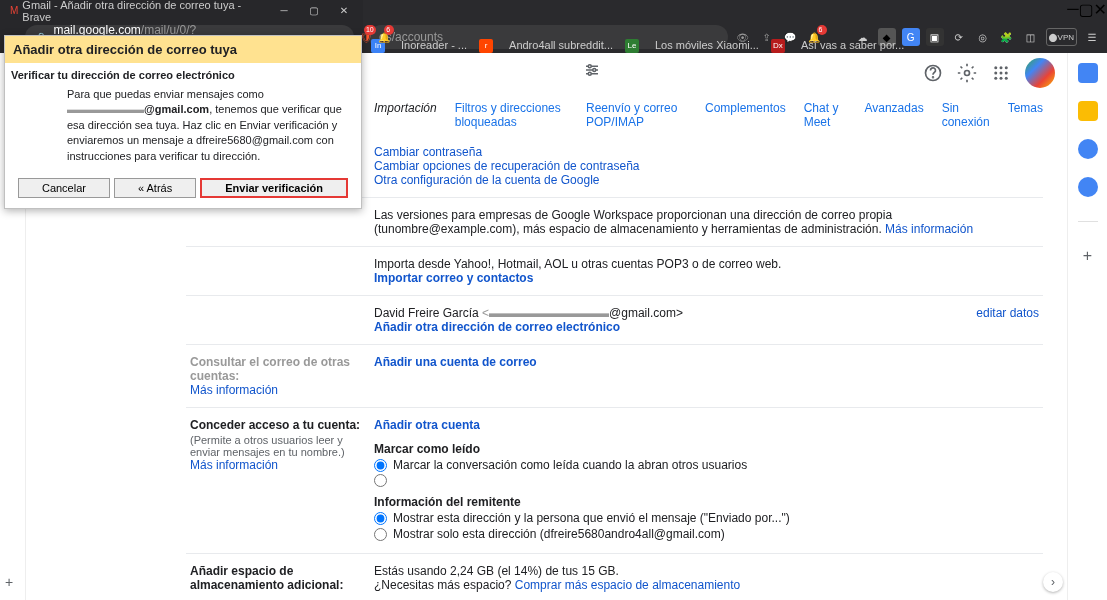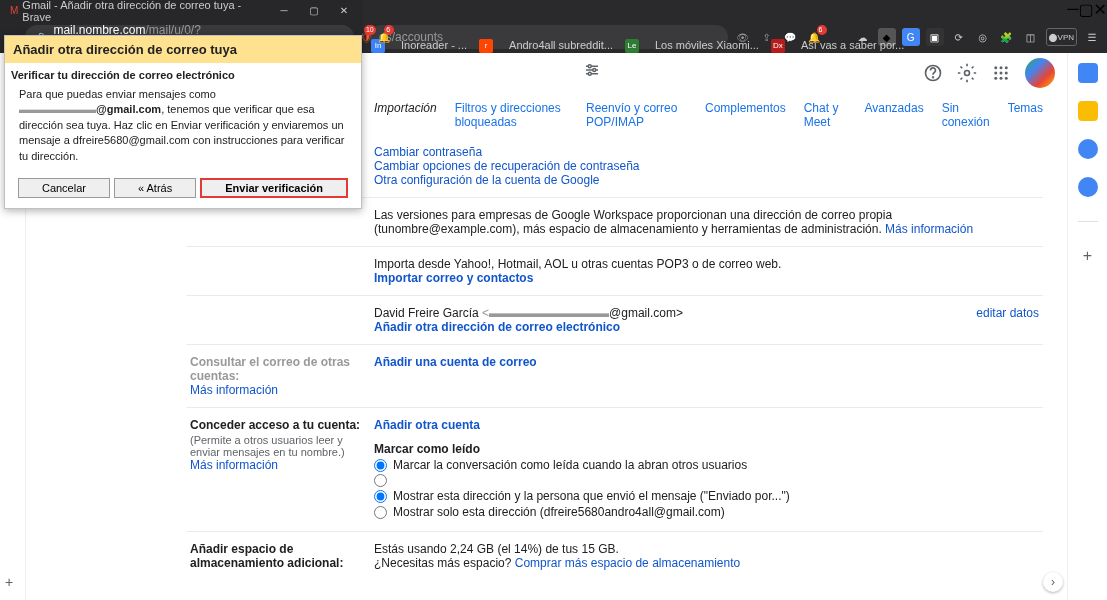--- a/index.html
+++ b/index.html
@@ -63,21 +63,21 @@
 .bold-link { color: #1155cc; font-weight: bold; cursor: pointer; margin-top: 24px; }
 .radio-row { display: flex; align-items: center; gap: 6px; margin: 2px 0; }
 .radio-row input { margin: 0; }
 
 .bottom-scroll-arrow { position: absolute; right: 4px; bottom: 8px; width: 20px; height: 20px; background: #fff; border-radius: 50%; box-shadow: 0 1px 3px rgba(0,0,0,0.3); display: flex; align-items: center; justify-content: center; color: #5f6368; font-size: 12px; }
 
 
 .popup { position: absolute; top: 35px; left: 4px; width: 358px; background: #fff; border: 1px solid #c0c0c0; box-shadow: 0 2px 8px rgba(0,0,0,0.3); z-index: 100; }
 .popup-header { background: #ffe290; padding: 6px 8px; font-size: 13px; font-weight: bold; color: #202124; }
 .popup-sub { padding: 6px 8px 2px 6px; font-size: 11px; font-weight: bold; color: #202124; }
-.popup-body { padding: 4px 12px 8px 14px; font-size: 11px; color: #202124; line-height: 1.4; }
+.popup-body { padding: 4px 12px 8px 14px; font-size: 11px; color: #202124; line-height: 1.4; margin-left: 48px; }
 .popup-buttons { display: flex; justify-content: center; gap: 4px; padding: 6px 8px 10px 8px; }
 .popup-btn { font-size: 11px; padding: 2px 23px; border: 1px solid #999; background: #efefef; cursor: pointer; }
 .popup-btn.primary { border: 2px solid #e53935; font-weight: bold; }
 </style>
 </head>
 <body>
 
 <div class="second-window">
   <div class="second-titlebar">
     <div class="window-controls">
@@ -136,21 +136,21 @@
     <div class="win-btn">─</div>
     <div class="win-btn">▢</div>
     <div class="win-btn">✕</div>
   </div>
 </div>
 
 <div class="brave-addressbar" style="position:absolute;top:21px;left:0;width:363px;z-index:50;">
   <div class="nav-btn">←</div>
   <div class="address-input">
     <span class="lock">🔒</span>
-    <span><span class="url-domain">mail.nombre.com</span><span class="url-path">/mail/u/0/?ui=2&amp;ik=d26a36a51b&amp;jsver=Dy6PVZmdU0w.es..es5...</span></span>
+    <span><span class="url-domain">mail.google.com</span><span class="url-path">/mail/u/0/?ui=2&amp;ik=d26a36a51b&amp;jsver=Dy6PVZmdU0w.es..es5...</span></span>
   </div>
   <div class="ext-icon" style="color:#fb542b">🛡<span class="notif-badge">10</span></div>
   <div class="ext-icon" style="color:#ccc">🔔<span class="notif-badge">6</span></div>
 </div>
 
 <div class="gmail-area">
   <div class="left-rail">
     <div class="plus-btn">+</div>
   </div>
 
@@ -263,20 +263,21 @@
           <div class="content-col">
             <div><span class="bold-link">Añadir otra cuenta</span></div>
             <div style="margin-top:10px;font-weight:bold">Marcar como leído</div>
             <div class="radio-row">
                 <input type="radio" checked="" style="">
                 <span>Marcar la conversación como leída cuando la abran otros usuarios</span>
               </div>
             <div class="radio-row">
                 <input type="radio" style="">
               </div>
+            <div style="margin-top:8px;font-weight:bold">Información del remitente</div>
             <div class="radio-row">
                 <input type="radio" checked="" style="">
                 <span>Mostrar esta dirección y la persona que envió el mensaje ("Enviado por...")</span>
               </div>
             <div class="radio-row">
                 <input type="radio" style="">
                 <span>Mostrar solo esta dirección (dfreire5680andro4all@gmail.com)</span>
               </div>
           </div>
         </div>

